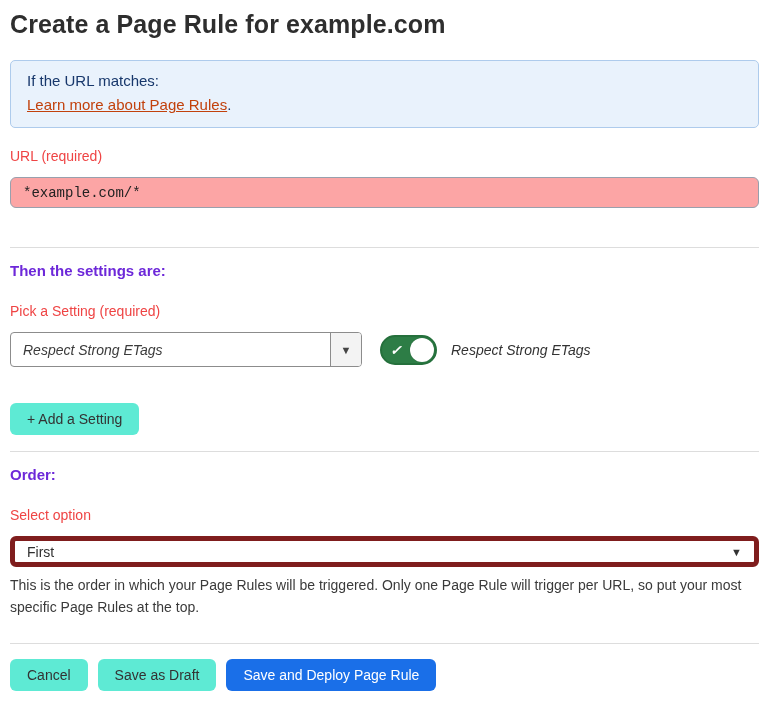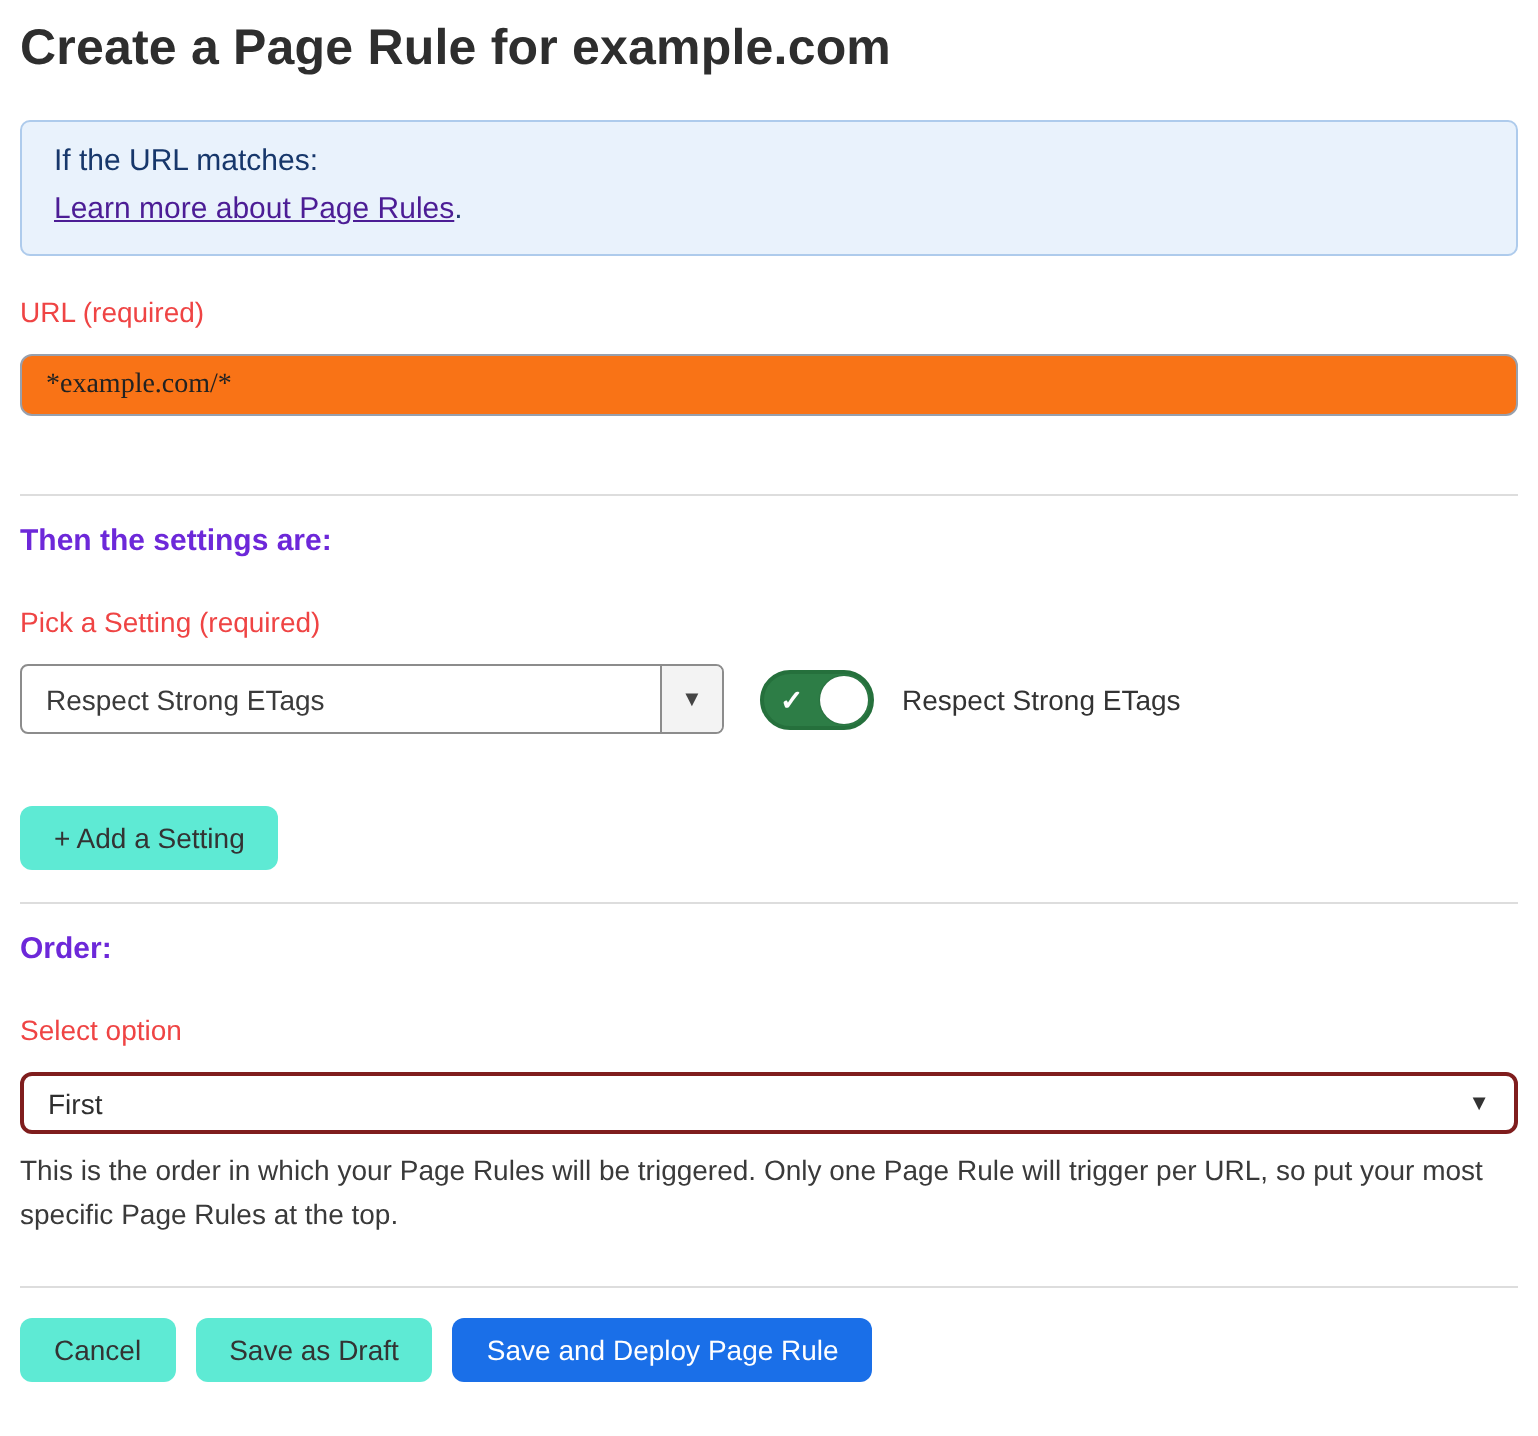--- a/index.html
+++ b/index.html
@@ -25,38 +25,38 @@
     padding: 8px 16px 10px 16px;
     font-size: 15px;
     line-height: 24px;
     color: #1e3c6e;
   }
   .info-box .info-heading {
     font-weight: 400;
     color: #17376b;
   }
   .info-box a.info-link {
-    color: #4c1d95;
+    color: #c2410c;
     text-decoration: underline;
     cursor: pointer;
   }
   .field-label {
     font-size: 14px;
     color: #ef4444;
     margin-top: 20px;
   }
   .url-input {
     margin-top: 13px;
     width: 100%;
     height: 31px;
-    background: #f97316;
+    background: #fca5a5;
     border: 1px solid #98a0ad;
     border-radius: 6px;
     padding: 0 12px;
-    font-family: Liberation Serif, serif;
+    font-family: Liberation Mono, monospace;
     font-size: 14px;
     color: #222222;
     outline: none;
   }
   .divider {
     border: none;
     border-top: 1px solid #dddddd;
     margin: 0;
   }
   .divider-1 { margin-top: 39px; }
@@ -66,20 +66,21 @@
     margin-top: 14px;
     font-size: 15px;
     font-weight: 700;
     color: #6d28d9;
   }
   .picker-label { margin-top: 24px; }
   .setting-row {
     margin-top: 13px;
     display: flex;
     align-items: center;
+    font-style: italic;
   }
   .setting-select {
     width: 352px;
     height: 35px;
     border: 1px solid #8c8c8c;
     border-radius: 4px;
     background: #ffffff;
     display: flex;
     align-items: stretch;
     cursor: pointer;
@@ -154,21 +155,21 @@
   }
   .btn-secondary {
     background: #5eead4;
     color: #333333;
   }
   .add-setting-btn { margin-top: 36px; }
   .order-select {
     margin-top: 13px;
     width: 100%;
     height: 31px;
-    border: 2px solid #7f1d1d;
+    border: 5px solid #7f1d1d;
     border-radius: 6px;
     background: #ffffff;
     display: flex;
     align-items: center;
     justify-content: space-between;
     padding: 0 12px;
     cursor: pointer;
   }
   .order-select .select-value {
     font-size: 14px;

